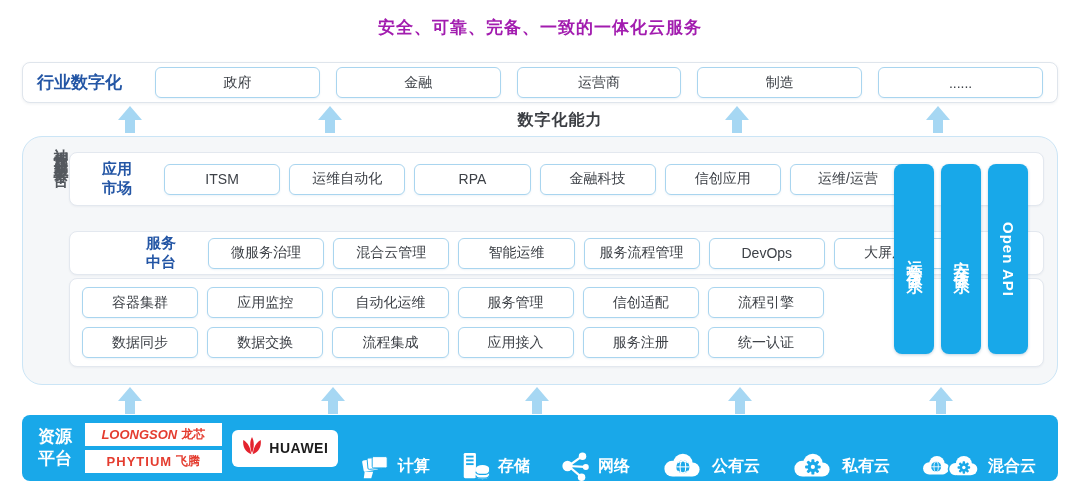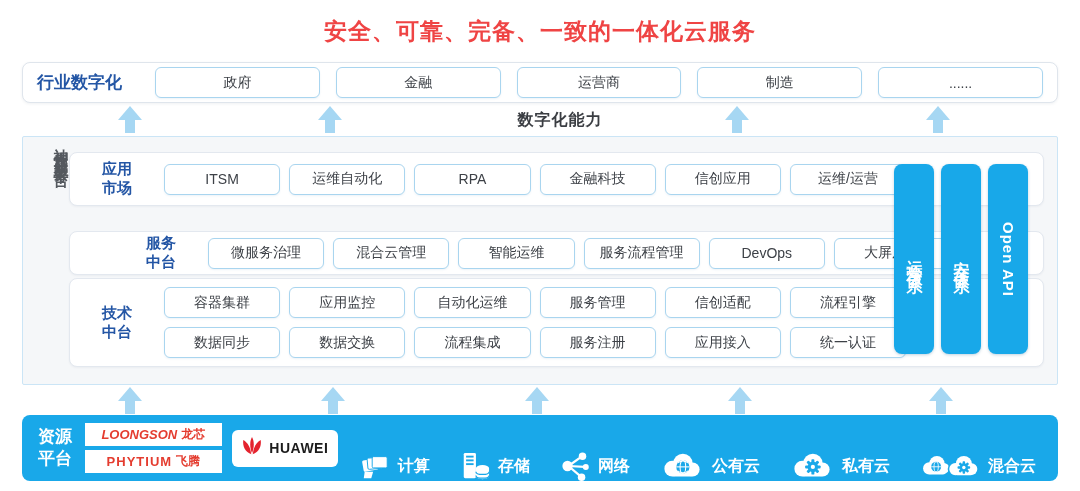--- a/index.html
+++ b/index.html
@@ -1,20 +1,20 @@
 <!DOCTYPE html>
 <html><head>
 <meta charset="utf-8">
 <style>
   html,body{margin:0;padding:0;background:#fff;}
   .canvas{position:relative;width:1080px;height:491px;background:#fff;overflow:hidden;
           font-family:"Liberation Sans","DejaVu Sans",sans-serif;}
 
   .main-title{position:absolute;top:16px;left:0;width:100%;text-align:center;
-              font-size:23px;font-weight:700;color:#ef4444;letter-spacing:1px;}
+              font-size:17px;font-weight:700;color:#a21caf;letter-spacing:1px;}
 
   
   .industry-row{position:absolute;left:22px;top:62px;width:1036px;height:41px;background:#fff;
                 border:1px solid #dfe5ec;border-radius:8px;box-shadow:0 1px 3px rgba(30,60,90,.07);
                 display:flex;align-items:center;box-sizing:border-box;padding:0 14px;}
   .industry-label{font-size:17px;font-weight:700;color:#2456a5;width:118px;flex:none;}
   .industry-boxes{display:flex;gap:16px;flex:1;}
   .pill{flex:1;height:29px;background:#fff;border:1px solid #a9d5ef;border-radius:6px;
         display:flex;align-items:center;justify-content:center;font-size:14px;color:#3d4147;
         box-shadow:0 1px 2px rgba(30,100,160,.08);white-space:nowrap;}
@@ -22,21 +22,21 @@
   
   .up-arrow{position:absolute;width:24px;}
   .up-arrow .head{width:0;height:0;border-left:12px solid transparent;border-right:12px solid transparent;
                   border-bottom:14px solid #a6d7f3;}
   .up-arrow .stem{width:10px;height:13px;background:#a6d7f3;margin:0 auto;}
   .cap-label{position:absolute;top:110px;left:0;width:100%;text-align:center;
              font-size:16px;font-weight:700;color:#3a3d42;letter-spacing:1px;margin-left:20px;}
 
   
   .platform{position:absolute;left:22px;top:136px;width:1036px;height:249px;background:#f5f7f9;
-            border:1px solid #cbe5f6;border-radius:2px;box-sizing:border-box;}
+            border:1px solid #cbe5f6;border-radius:20px;box-sizing:border-box;}
   .side-label{position:absolute;left:28px;top:0;height:100%;display:flex;align-items:center;
               writing-mode:vertical-rl;text-orientation:upright;font-size:15px;font-weight:700;
               color:#54595f;letter-spacing:3px;}
   .srow{position:absolute;left:46px;width:975px;background:#fff;border:1px solid #e3e8ef;border-radius:8px;
         box-shadow:0 1px 2px rgba(30,60,90,.05);display:flex;align-items:center;box-sizing:border-box;}
   .srow1{top:15px;height:54px;}
   .srow2{top:94px;height:44px;padding-left:44px;}
   .srow3{top:141px;height:89px;}
   .row-label{width:70px;margin-left:12px;flex:none;text-align:center;color:#2456a5;font-weight:700;
              font-size:15px;line-height:1.25;}
@@ -132,36 +132,35 @@
           <div class="pill">混合云管理</div>
           <div class="pill">智能运维</div>
           <div class="pill">服务流程管理</div>
           <div class="pill">DevOps</div>
           <div class="pill">大屏展示</div>
         </div>
       </div>
     </div>
 
     <div class="srow srow3">
-      <div class="row-label"><span>技术中台</span></div>
       <div class="row-boxes-col">
         <div class="row-boxes">
           <div class="pill">容器集群</div>
           <div class="pill">应用监控</div>
           <div class="pill">自动化运维</div>
           <div class="pill">服务管理</div>
           <div class="pill">信创适配</div>
           <div class="pill">流程引擎</div>
         </div>
         <div class="row-boxes">
           <div class="pill">数据同步</div>
           <div class="pill">数据交换</div>
           <div class="pill">流程集成</div>
+          <div class="pill">应用接入</div>
           <div class="pill">服务注册</div>
-          <div class="pill">应用接入</div>
           <div class="pill">统一认证</div>
         </div>
       </div>
     </div>
 
     <div class="vbar cjk vbar1">运营体系</div>
     <div class="vbar cjk vbar2">安全体系</div>
     <div class="vbar latin vbar3">Open API</div>
   </div>
 

